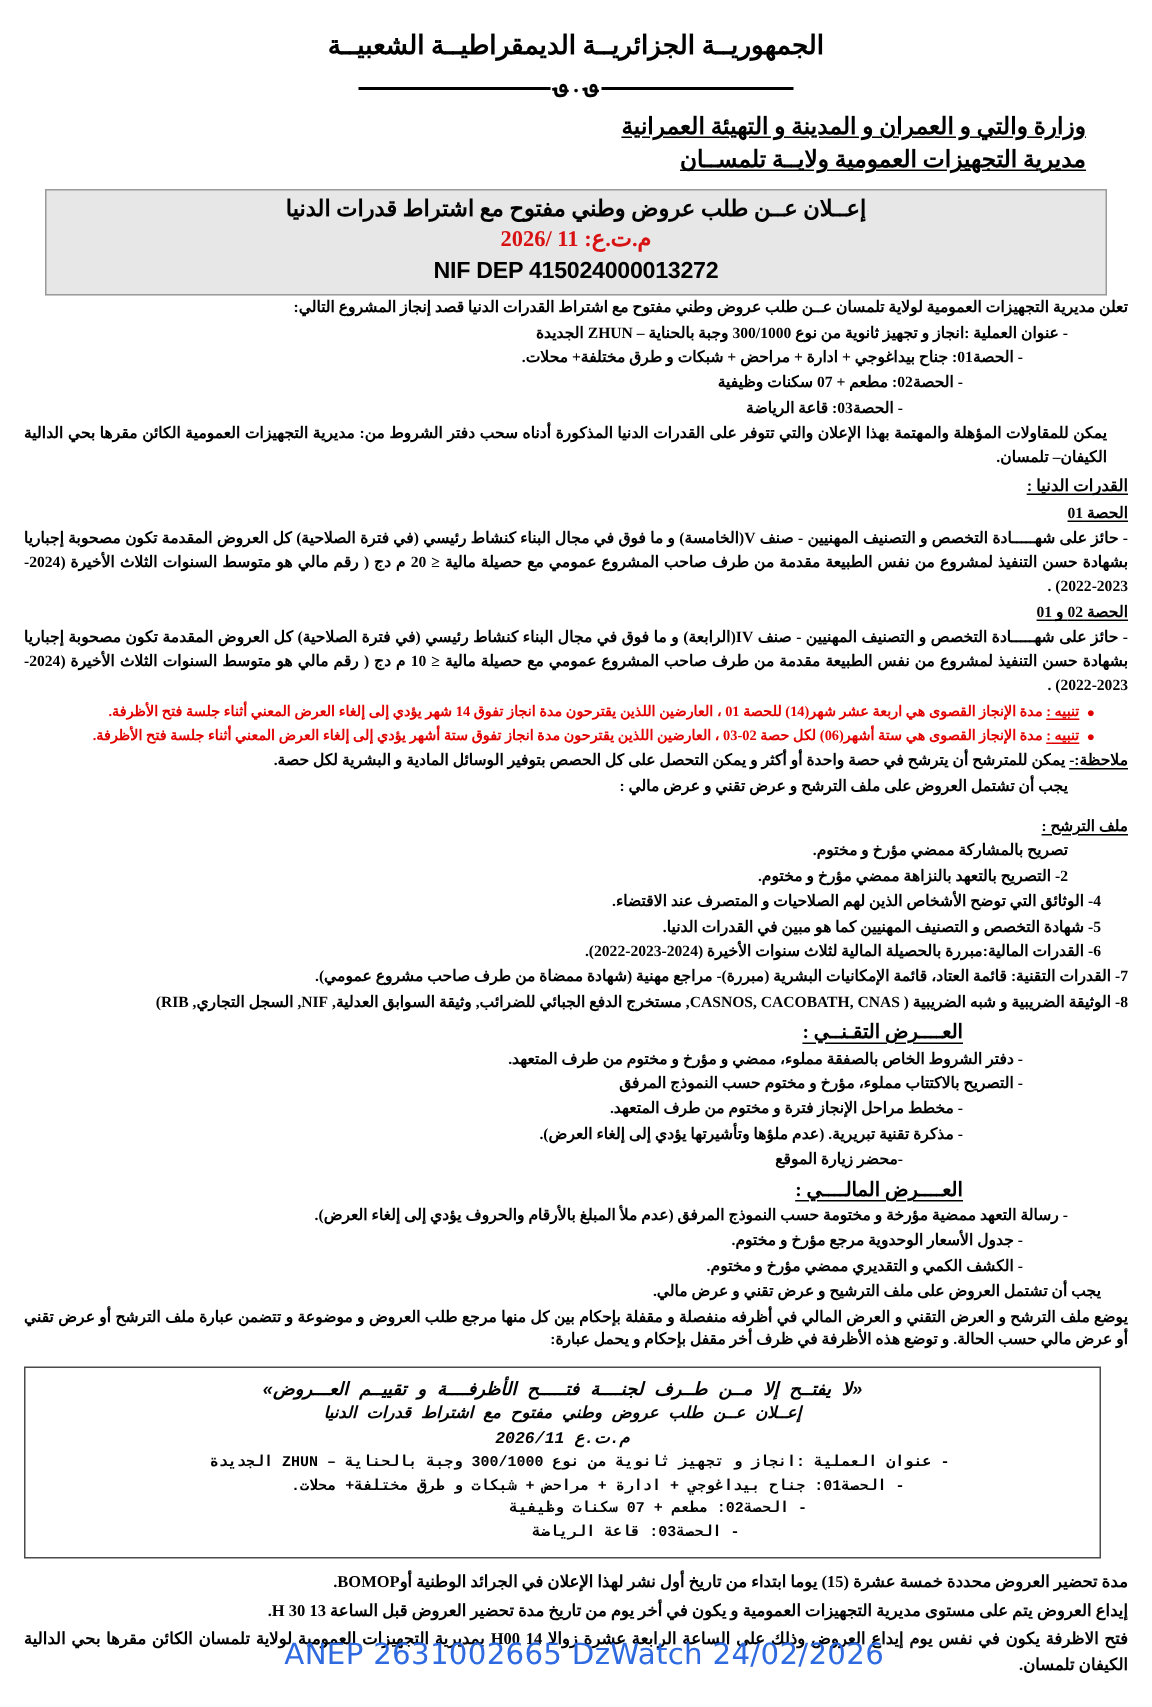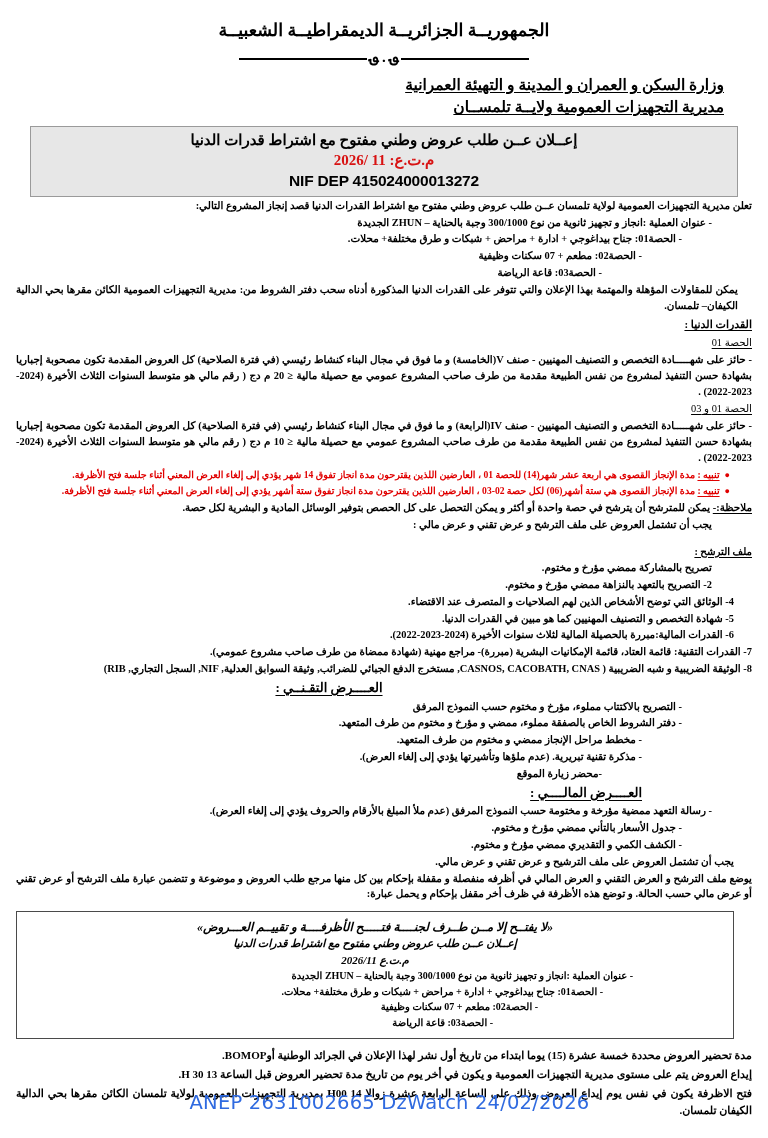--- a/index.html
+++ b/index.html
@@ -129,21 +129,21 @@
   }
   .sec-head-big {
     font-size: 13px;
     font-weight: bold;
     text-decoration: underline;
     text-underline-offset: 3px;
     letter-spacing: 1.2px;
   }
   .lot-head {
     font-size: 10.4px;
-    font-weight: normal;
+    font-weight: bold;
     text-decoration: underline;
     text-underline-offset: 2px;
     margin-top: 2px;
   }
 
   .warn {
     color: #e00000;
     font-size: 9.6px;
     font-weight: bold;
     display: flex;
@@ -166,20 +166,21 @@
 
   .note-label { text-decoration: underline; text-underline-offset: 2px; }
   .spacer-10 { height: 10px; }
 
   
   .frame-box {
     border: 1px solid #4a4a4a;
     margin: 9px 18px 0 0;
     padding: 7px 10px 8px 10px;
     text-align: center;
+    font-family: Liberation Mono, monospace;
   }
   .frame-box .fb-quote {
     font-size: 12px;
     font-weight: bold;
     font-style: italic;
     letter-spacing: 1.3px;
     line-height: 1.4;
   }
   .frame-box .fb-sub {
     font-size: 11px;
@@ -228,21 +229,21 @@
 
   <div class="republic-line">الجمهوريــة الجزائريــة الديمقراطيــة الشعبيــة</div>
 
   <div class="divider">
     <div class="rule"></div>
     <div class="orn">؈ . ؈</div>
     <div class="rule"></div>
   </div>
 
   <div class="ministry">
-    <div><span>وزارة السكن و العمران و المدينة و التهيئة العمرانية</span></div>
+    <div><span>وزارة والتي و العمران و المدينة و التهيئة العمرانية</span></div>
     <div><span>مديرية التجهيزات العمومية ولايــة تلمســان</span></div>
   </div>
 
   <div class="title-box">
     <div class="t1">إعــلان عــن طلب عروض وطني مفتوح مع اشتراط قدرات الدنيا</div>
     <div class="t2">م.ت.ع: 11 /2026</div>
     <div class="t3">NIF DEP  415024000013272</div>
   </div>
 
   <div class="body">
@@ -254,21 +255,21 @@
     <div class="p-center-right indent-4">- الحصة02: مطعم + 07 سكنات وظيفية</div>
     <div class="p-center-right indent-5">- الحصة03: قاعة الرياضة</div>
 
     <div class="p" style="padding-right:14px;">يمكن للمقاولات المؤهلة والمهتمة بهذا الإعلان والتي تتوفر على القدرات الدنيا المذكورة أدناه  سحب دفتر الشروط من: مديرية التجهيزات العمومية الكائن مقرها بحي الدالية الكيفان– تلمسان.</div>
 
     <div class="sec-head" style="text-align:right;">القدرات الدنيا :</div>
 
     <div class="lot-head">الحصة 01</div>
     <div class="p">- حائز على شهـــــادة التخصص و التصنيف المهنيين - صنف V(الخامسة) و ما فوق في مجال البناء  كنشاط رئيسي (في فترة الصلاحية)  كل العروض المقدمة تكون مصحوبة إجباريا بشهادة حسن التنفيذ لمشروع من نفس الطبيعة مقدمة من طرف صاحب المشروع عمومي مع حصيلة مالية ≤ 20 م دج ( رقم مالي هو متوسط السنوات الثلاث الأخيرة (2024-2023-2022) .</div>
 
-    <div class="lot-head">الحصة 01 و 03</div>
+    <div class="lot-head">الحصة 02 و 01</div>
     <div class="p">- حائز على شهـــــادة التخصص و التصنيف المهنيين - صنف IV(الرابعة) و ما فوق في مجال البناء  كنشاط رئيسي (في فترة الصلاحية) كل العروض المقدمة تكون مصحوبة إجباريا بشهادة حسن التنفيذ لمشروع من نفس الطبيعة مقدمة من طرف صاحب المشروع عمومي مع حصيلة مالية ≤ 10 م دج  ( رقم مالي هو متوسط السنوات الثلاث الأخيرة (2024-2023-2022) .</div>
 
     <div class="warn">
       <span class="bullet">●</span>
       <span class="wtxt"><span class="wlabel">تنبيه :</span><span> مدة الإنجاز القصوى هي اربعة عشر شهر(14) للحصة 01 ، العارضين اللذين يقترحون مدة انجاز تفوق 14 شهر يؤدي إلى إلغاء العرض المعني أثناء جلسة فتح الأظرفة.</span></span>
     </div>
     <div class="warn">
       <span class="bullet">●</span>
       <span class="wtxt"><span class="wlabel">تنبيه :</span><span> مدة الإنجاز القصوى هي ستة أشهر(06) لكل حصة 02-03 ، العارضين اللذين يقترحون مدة انجاز تفوق ستة أشهر يؤدي إلى إلغاء العرض المعني أثناء جلسة فتح الأظرفة.</span></span>
     </div>
@@ -280,30 +281,30 @@
 
     <div class="sec-head-sm">ملف الترشح :</div>
     <div class="p-center-right indent-2">تصريح بالمشاركة ممضي مؤرخ و مختوم.</div>
     <div class="p-center-right indent-2">2- التصريح بالتعهد بالنزاهة ممضي مؤرخ و مختوم.</div>
     <div class="p-center-right indent-1">4- الوثائق التي توضح الأشخاص الذين لهم الصلاحيات و المتصرف عند الاقتضاء.</div>
     <div class="p-center-right indent-1">5- شهادة التخصص و التصنيف المهنيين كما هو مبين في القدرات الدنيا.</div>
     <div class="p-center-right indent-1">6- القدرات المالية:مبررة بالحصيلة المالية لثلاث سنوات الأخيرة (2024-2023-2022).</div>
     <div class="p-center-right">7- القدرات التقنية: قائمة العتاد، قائمة الإمكانيات البشرية (مبررة)- مراجع مهنية (شهادة ممضاة من طرف صاحب مشروع عمومي).</div>
     <div class="p-center-right">8- الوثيقة الضريبية و شبه الضريبية ( CASNOS, CACOBATH, CNAS, مستخرج الدفع الجبائي للضرائب, وثيقة السوابق العدلية, NIF, السجل التجاري, RIB)</div>
 
-    <div class="sec-head-big" style="text-align:center; padding-right:110px;">العــــرض التقـنــي  :</div>
+    <div class="sec-head-big" style="text-align:right; padding-right:110px;">العــــرض التقـنــي  :</div>
+    <div class="p-center-right indent-3">- دفتر الشروط الخاص بالصفقة مملوء، ممضي و مؤرخ و مختوم من طرف المتعهد.</div>
     <div class="p-center-right indent-3">- التصريح بالاكتتاب مملوء، مؤرخ و مختوم حسب النموذج المرفق</div>
-    <div class="p-center-right indent-3">- دفتر الشروط الخاص بالصفقة مملوء، ممضي و مؤرخ و مختوم من طرف المتعهد.</div>
-    <div class="p-center-right indent-4">-  مخطط مراحل الإنجاز ممضي و مختوم من طرف المتعهد.</div>
+    <div class="p-center-right indent-4">-  مخطط مراحل الإنجاز فترة و مختوم من طرف المتعهد.</div>
     <div class="p-center-right indent-4"><span>- مذكرة تقنية تبريرية. (عدم ملؤها وتأشيرتها يؤدي إلى إلغاء العرض).</span></div>
     <div class="p-center-right indent-5">-محضر زيارة الموقع</div>
 
     <div class="sec-head-big" style="text-align:right; padding-right:110px;">العــــرض المالــــي :</div>
     <div class="p-center-right indent-2">- رسالة التعهد ممضية مؤرخة و مختومة حسب النموذج المرفق (عدم ملأ المبلغ بالأرقام والحروف يؤدي إلى إلغاء العرض).</div>
-    <div class="p-center-right indent-3">- جدول الأسعار بالتأني ممضي مؤرخ و مختوم.</div>
+    <div class="p-center-right indent-3">- جدول الأسعار الوحدوية مرجع مؤرخ و مختوم.</div>
     <div class="p-center-right indent-3">- الكشف الكمي و التقديري ممضي مؤرخ و مختوم.</div>
 
     <div class="p-center-right indent-1">يجب أن تشتمل العروض على ملف الترشيح و عرض تقني و عرض مالي.</div>
     <div class="p">يوضع ملف الترشح و العرض التقني و العرض المالي في أظرفه منفصلة و مقفلة بإحكام بين كل منها مرجع طلب العروض و موضوعة و تتضمن عبارة ملف الترشح أو عرض تقني أو عرض مالي حسب الحالة. و توضع هذه الأظرفة في ظرف أخر  مقفل بإحكام و يحمل عبارة:</div>
   </div>
 
   <div class="frame-box">
     <div class="fb-quote">«لا يفتــح إلا مــن طــرف لجنــــة فتـــــح الأظرفــــة و تقييــم العـــروض»</div>
     <div class="fb-sub">إعــلان عــن طلب عروض وطني مفتوح مع اشتراط قدرات الدنيا</div>
     <div class="fb-ref">م.ت.ع  2026/11</div>

